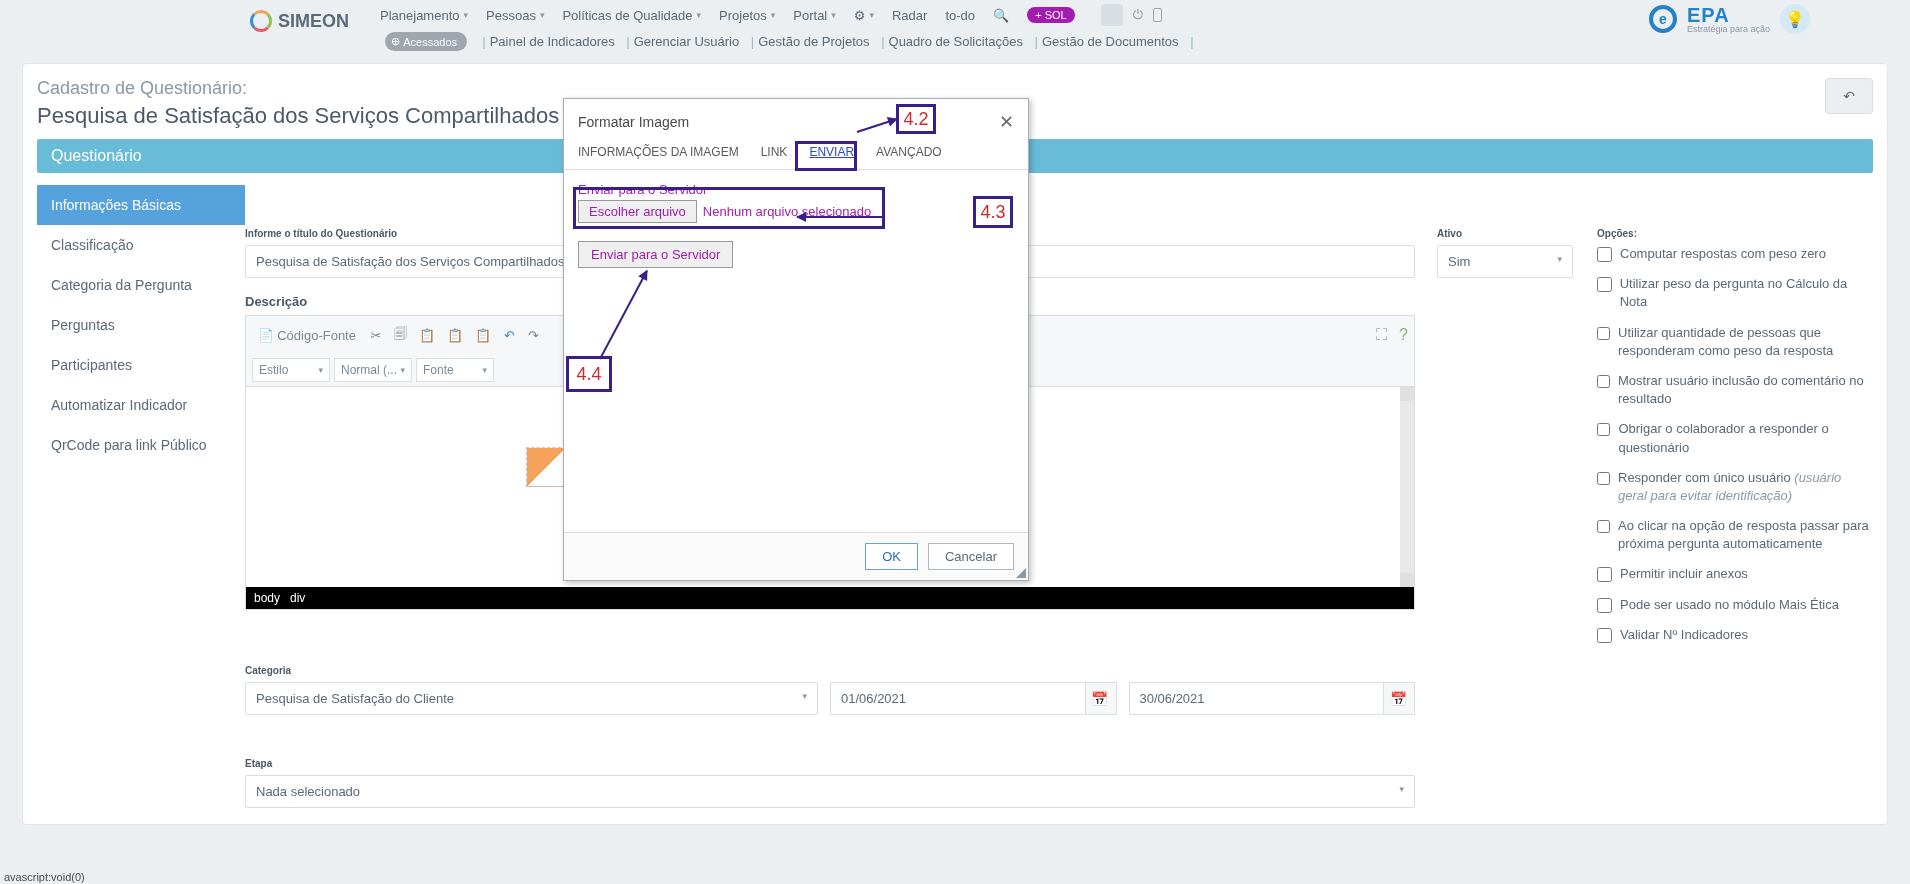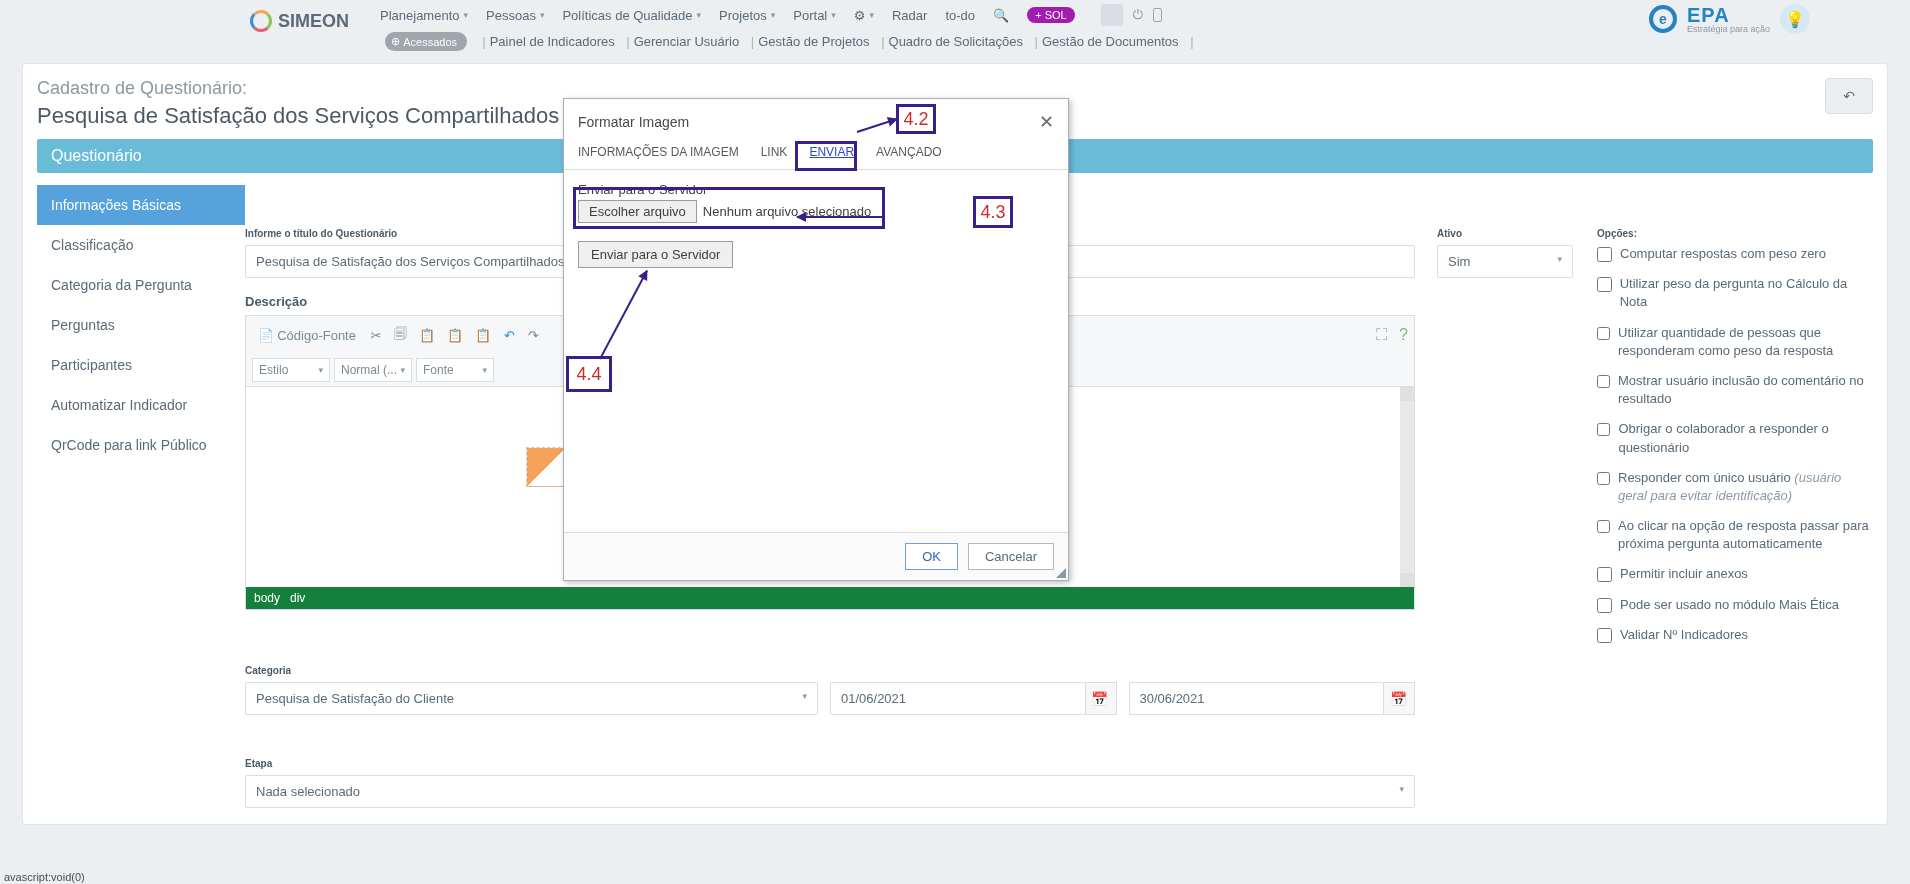--- a/index.html
+++ b/index.html
@@ -47,42 +47,42 @@
 .ck-toolbar { background: #f5f7f8; border-bottom: 1px solid #d8dee3; padding: 4px 6px; display: flex; flex-wrap: wrap; gap: 4px; align-items: center; }
 .ck-tool { padding: 4px 6px; color: #7a8a96; font-size: 13px; cursor: pointer; display: flex; align-items: center; gap: 3px; }
 .ck-tool.combo { border: 1px solid #d8dee3; background: #fff; min-width: 78px; justify-content: space-between; font-size: 12px; }
 .ck-tool.small { min-width: 20px; justify-content: center; padding: 4px 4px; }
 .ck-area { height: 200px; position: relative; background: #fff; display: flex; }
 .ck-scroll { width: 14px; background: #f0f0f0; display: flex; flex-direction: column; }
 .ck-scroll .up, .ck-scroll .dn { height: 14px; background: #e0e0e0; }
 .ck-scroll .thumb { flex: 1; background: #e8e8e8; }
 .ck-body-area { flex: 1; position: relative; }
 .ck-img-placeholder { position: absolute; left: 280px; top: 60px; width: 40px; height: 40px; background: linear-gradient(135deg,#f5a35a 50%,transparent 50%); border: 1px dashed #bfc9d0; }
-.ck-path { background: #15803d; color: #fff; padding: 4px 8px; font-size: 12px; display: flex; gap: 10px; }
+.ck-path { background: #000000; color: #fff; padding: 4px 8px; font-size: 12px; display: flex; gap: 10px; }
 .ck-right-toolbar-icons { margin-left: auto; display:flex; gap:12px; color:#a0adb7; font-size:16px; }
 
 .row2 { display: flex; gap: 12px; margin-top: 12px; }
 .row2 .c1 { flex: 2; }
 .row2 .c2, .row2 .c3 { flex: 1; }
 .date-box { display: flex; margin-top: 6px; }
 .date-box .input { border-right: none; }
 .date-box .cal { width: 36px; border: 1px solid #d8dee3; background: #f5f7f8; display: flex; align-items: center; justify-content: center; }
 
 .opt-row { display: flex; align-items: flex-start; gap: 8px; margin-bottom: 12px; font-size: 13px; color: #5a6a78; line-height: 1.4; }
 .opt-row input[type=checkbox] { width: 15px; height: 15px; margin-top: 2px; }
 .opt-row .it { font-style: italic; color: #8a99a6; }
 
 
-.modal { position: absolute; left: 563px; top: 98px; width: 506px; background: #fff; border: 1px solid #a7b0b8; box-shadow: 2px 2px 6px rgba(0,0,0,.25); }
+.modal { position: absolute; left: 563px; top: 98px; width: 466px; background: #fff; border: 1px solid #a7b0b8; box-shadow: 2px 2px 6px rgba(0,0,0,.25); }
 .modal-head { display: flex; justify-content: space-between; align-items: center; padding: 12px 14px; font-size: 14px; color: #4a4a4a; }
 .modal-close { font-size: 18px; color: #6a6a6a; cursor: pointer; }
 .modal-tabs { display: flex; gap: 22px; padding: 0 14px 10px; border-bottom: 1px solid #dcdcdc; font-size: 12px; color: #5a5a5a; }
 .modal-tabs .mt { cursor: pointer; }
 .modal-tabs .mt.active { color: #2a48c9; text-decoration: underline; }
-.modal-body { padding: 12px 14px; height: 362px; font-size: 13px; color: #404040; }
+.modal-body { padding: 12px 14px; height: 362px; font-size: 13px; color: #a21caf; }
 .file-label { font-size: 13px; }
 .file-row { display: flex; align-items: center; gap: 6px; margin-top: 3px; }
 .file-btn { border: 1px solid #9a9a9a; background: #efefef; padding: 3px 10px; font-size: 13px; cursor: pointer; }
 .file-stat { font-size: 13px; }
 .send-btn { margin-top: 18px; border: 1px solid #9a9a9a; background: #efefef; padding: 5px 12px; font-size: 13px; cursor: pointer; display: inline-block; }
 .modal-foot { display: flex; justify-content: flex-end; gap: 10px; padding: 10px 14px; border-top: 1px solid #dcdcdc; background: #fafafa; position: relative; }
 .modal-foot .fbtn { border: 1px solid #b0b8c0; padding: 5px 16px; font-size: 13px; cursor: pointer; background: #fff; }
 .modal-foot .fbtn.ok { border-color: #6aa2d8; color: #2a6db0; }
 .modal-resize { position:absolute; right:2px; bottom:2px; width:0; height:0; border-left:10px solid transparent; border-bottom:10px solid #8a99a6; }
 

